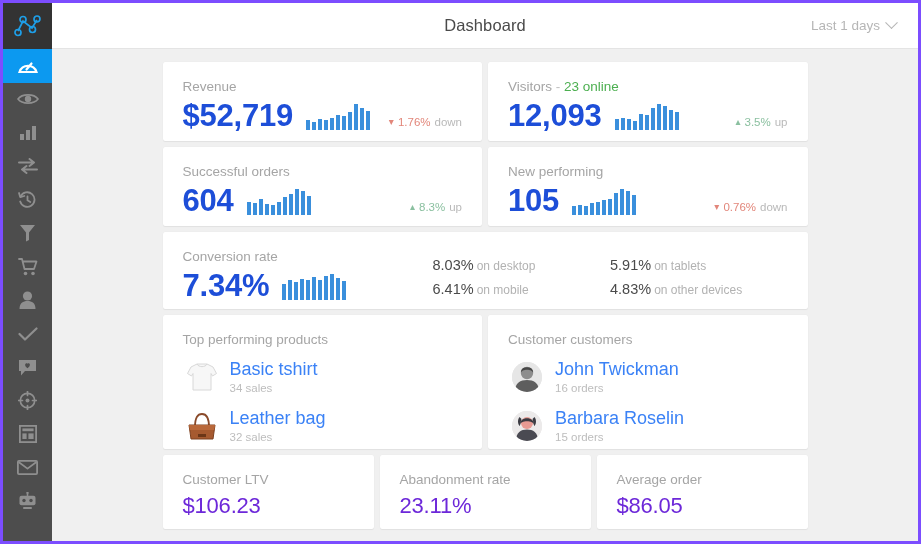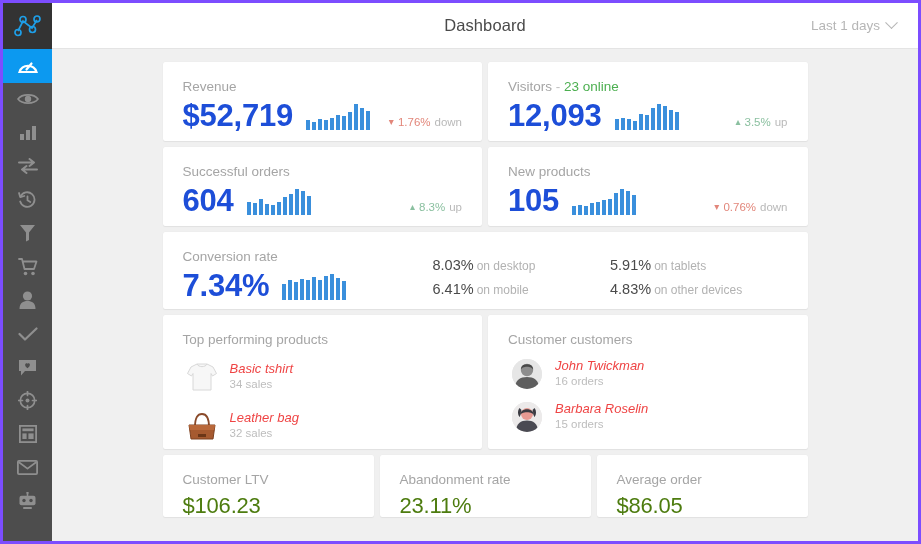--- a/index.html
+++ b/index.html
@@ -145,26 +145,26 @@
   .conv-col { flex: 1; }
   .conv-line { font-size: 12px; color: #b2b2b2; margin-bottom: 8px; }
   .conv-line b { font-size: 14.5px; color: #4a4a4a; font-weight: 400; margin-right: 3px; text-align: center; }
 
   
   .list-card { padding: 17px 20px 16px 20px; height: 134px; }
   .list-item { display: flex; align-items: center; margin-top: 11px; }
   .thumb { width: 38px; height: 38px; flex: 0 0 38px; display: flex; align-items: center; justify-content: center; }
   .avatar { width: 30px; height: 30px; flex: 0 0 30px; border-radius: 50%; overflow: hidden; background: #e8e8e8; margin-left: 4px; margin-right: 4px; }
   .li-text { margin-left: 9px; }
-  .li-title { font-size: 13px; color: #ef4444; line-height: 1.25; font-style: italic; }
+  .li-title { font-size: 18px; color: #3b82f6; line-height: 1.25; }
   .li-sub { font-size: 11.5px; color: #bdbdbd; line-height: 1.35; }
 
   
-  .mini-card { padding: 17px 5px 18px 20px; height: 62px; }
-  .mini-value { font-size: 22px; color: #4d7c0f; font-weight: 400; margin-top: 8px; line-height: 1; letter-spacing: -.2px; }
+  .mini-card { padding: 17px 5px 18px 20px; height: 74px; }
+  .mini-value { font-size: 22px; color: #6d28d9; font-weight: 400; margin-top: 8px; line-height: 1; letter-spacing: -.2px; }
 </style>
 </head>
 <body>
 
 <div id="app">
 
   <nav class="sidebar">
     <div class="logo-cell">
       <svg width="27" height="22" viewBox="0 0 27 22">
         <g fill="none" stroke="#1e9fe8" stroke-width="1.7">
@@ -360,21 +360,21 @@
                 </div>
               <div class="delta up">
                 <span class="ar">▴</span>
                 <b>8.3%</b>
                 <span>up</span>
               </div>
             </div>
           </div>
 
           <div class="card half stat-card">
-            <div class="card-label">New products</div>
+            <div class="card-label">New performing</div>
             <div class="stat-row">
               <div class="stat-value">105</div>
               <div class="spark">
                   <i style="height: 9px;"></i>
                   <i style="height: 10px;"></i>
                   <i style="height: 9px;"></i>
                   <i style="height: 12px;"></i>
                   <i style="height: 13px;"></i>
                   <i style="height: 15px;"></i>
                   <i style="height: 16px;"></i>

